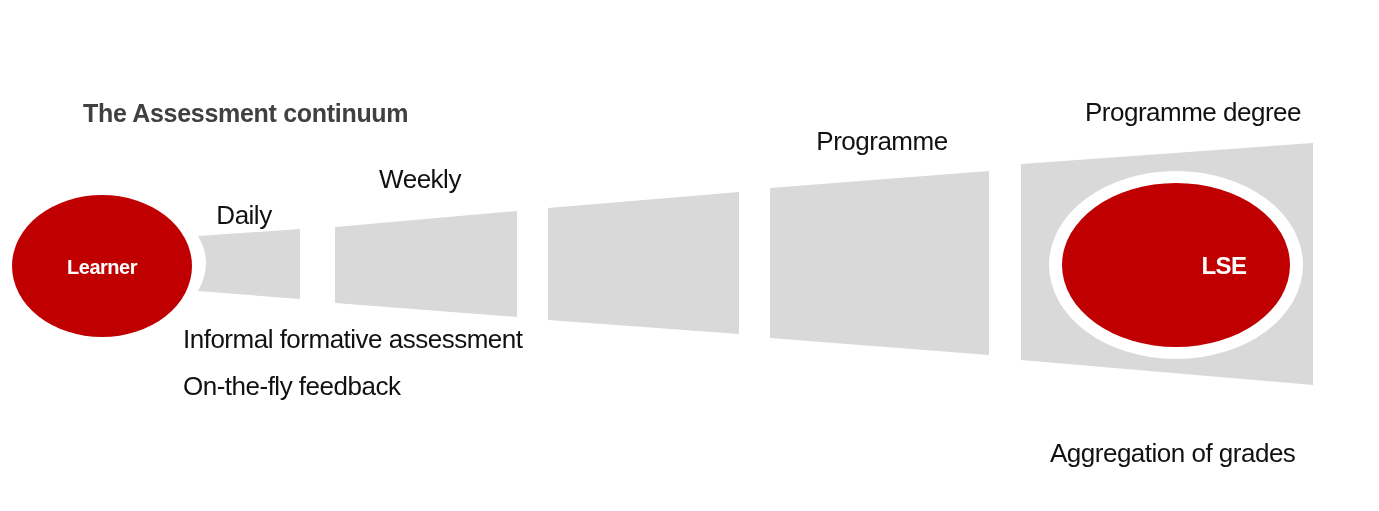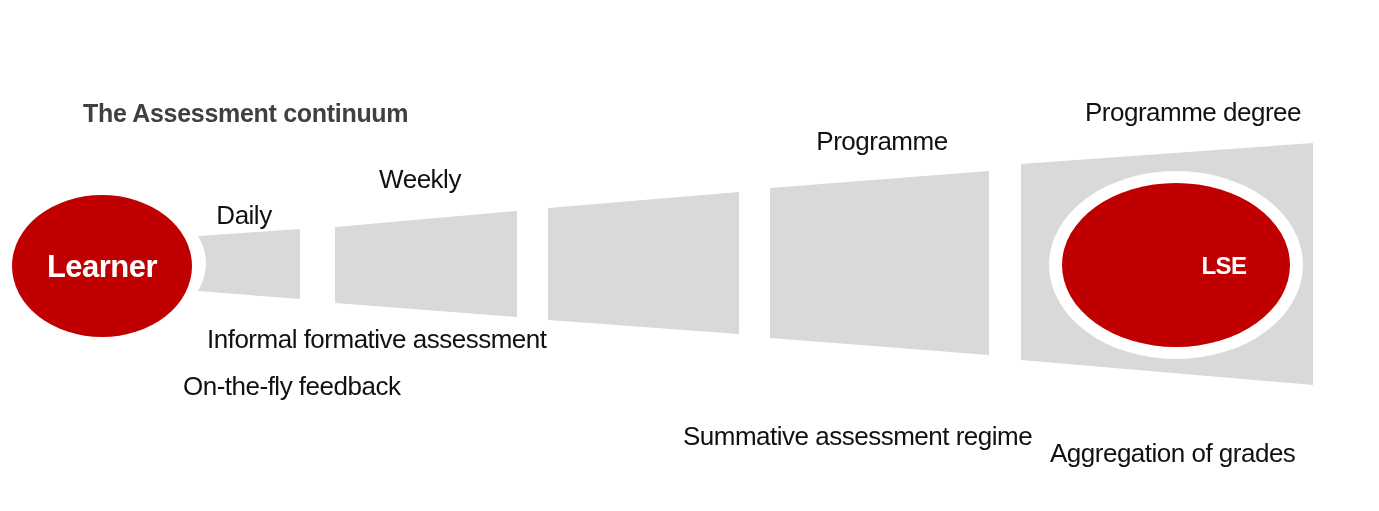--- a/index.html
+++ b/index.html
@@ -39,33 +39,33 @@
   }
 
   .ellipse-label {
     position: absolute;
     transform: translate(-50%, -50%);
     color: #ffffff;
     font-weight: bold;
     text-align: center;
     white-space: nowrap;
   }
-  .learner-label { left: 102px; top: 267px; font-size: 31px; letter-spacing: -0.5px; }
+  .learner-label { left: 102px; top: 267px; font-size: 20px; letter-spacing: -0.5px; }
   .graduate-label { left: 1176px; top: 266px; font-size: 24px; letter-spacing: -0.5px; line-height: 32px; margin-left: 48px; }
   .graduate-label span { display: block; }
 
   
   .lbl-daily      { left: 244px;  top: 194px; margin-top: 7px; }
   .lbl-weekly     { left: 420px;  top: 165px; text-align: center; }
   .lbl-unit       { left: 645px;  top: 150px; }
   .lbl-annually   { left: 882px;  top: 127px; }
   .lbl-programme  { left: 1184px; top: 98px; margin-left: 9px;  }
 
   
-  .lbl-informal    { left: 183px;  top: 325px; margin-left: 24px; }
+  .lbl-informal    { left: 183px;  top: 325px; }
   .lbl-onthefly    { left: 183px;  top: 372px; }
   .lbl-formal      { left: 458px;  top: 377px; }
   .lbl-summative   { left: 683px;  top: 422px; }
   .lbl-aggregation { left: 1050px; top: 439px; }
 </style>
 </head>
 <body>
 
 <div class="stage">
 
@@ -85,21 +85,20 @@
 
   <div class="diagram-title">The Assessment continuum</div>
 
   <div class="lbl centered lbl-daily">Daily</div>
   <div class="lbl centered lbl-weekly">Weekly</div>
   <div class="lbl centered lbl-annually">Programme</div>
   <div class="lbl centered lbl-programme">Programme degree</div>
 
   <div class="lbl lbl-informal">Informal formative assessment</div>
   <div class="lbl lbl-onthefly">On-the-fly feedback</div>
-  <div class="lbl lbl-summative">Summative assessment regime</div>
   <div class="lbl lbl-aggregation">Aggregation of grades</div>
 
   <div class="ellipse-label learner-label">Learner</div>
   <div class="ellipse-label graduate-label">
     <span>LSE</span>
   </div>
 
 </div>
 
 </body></html>

